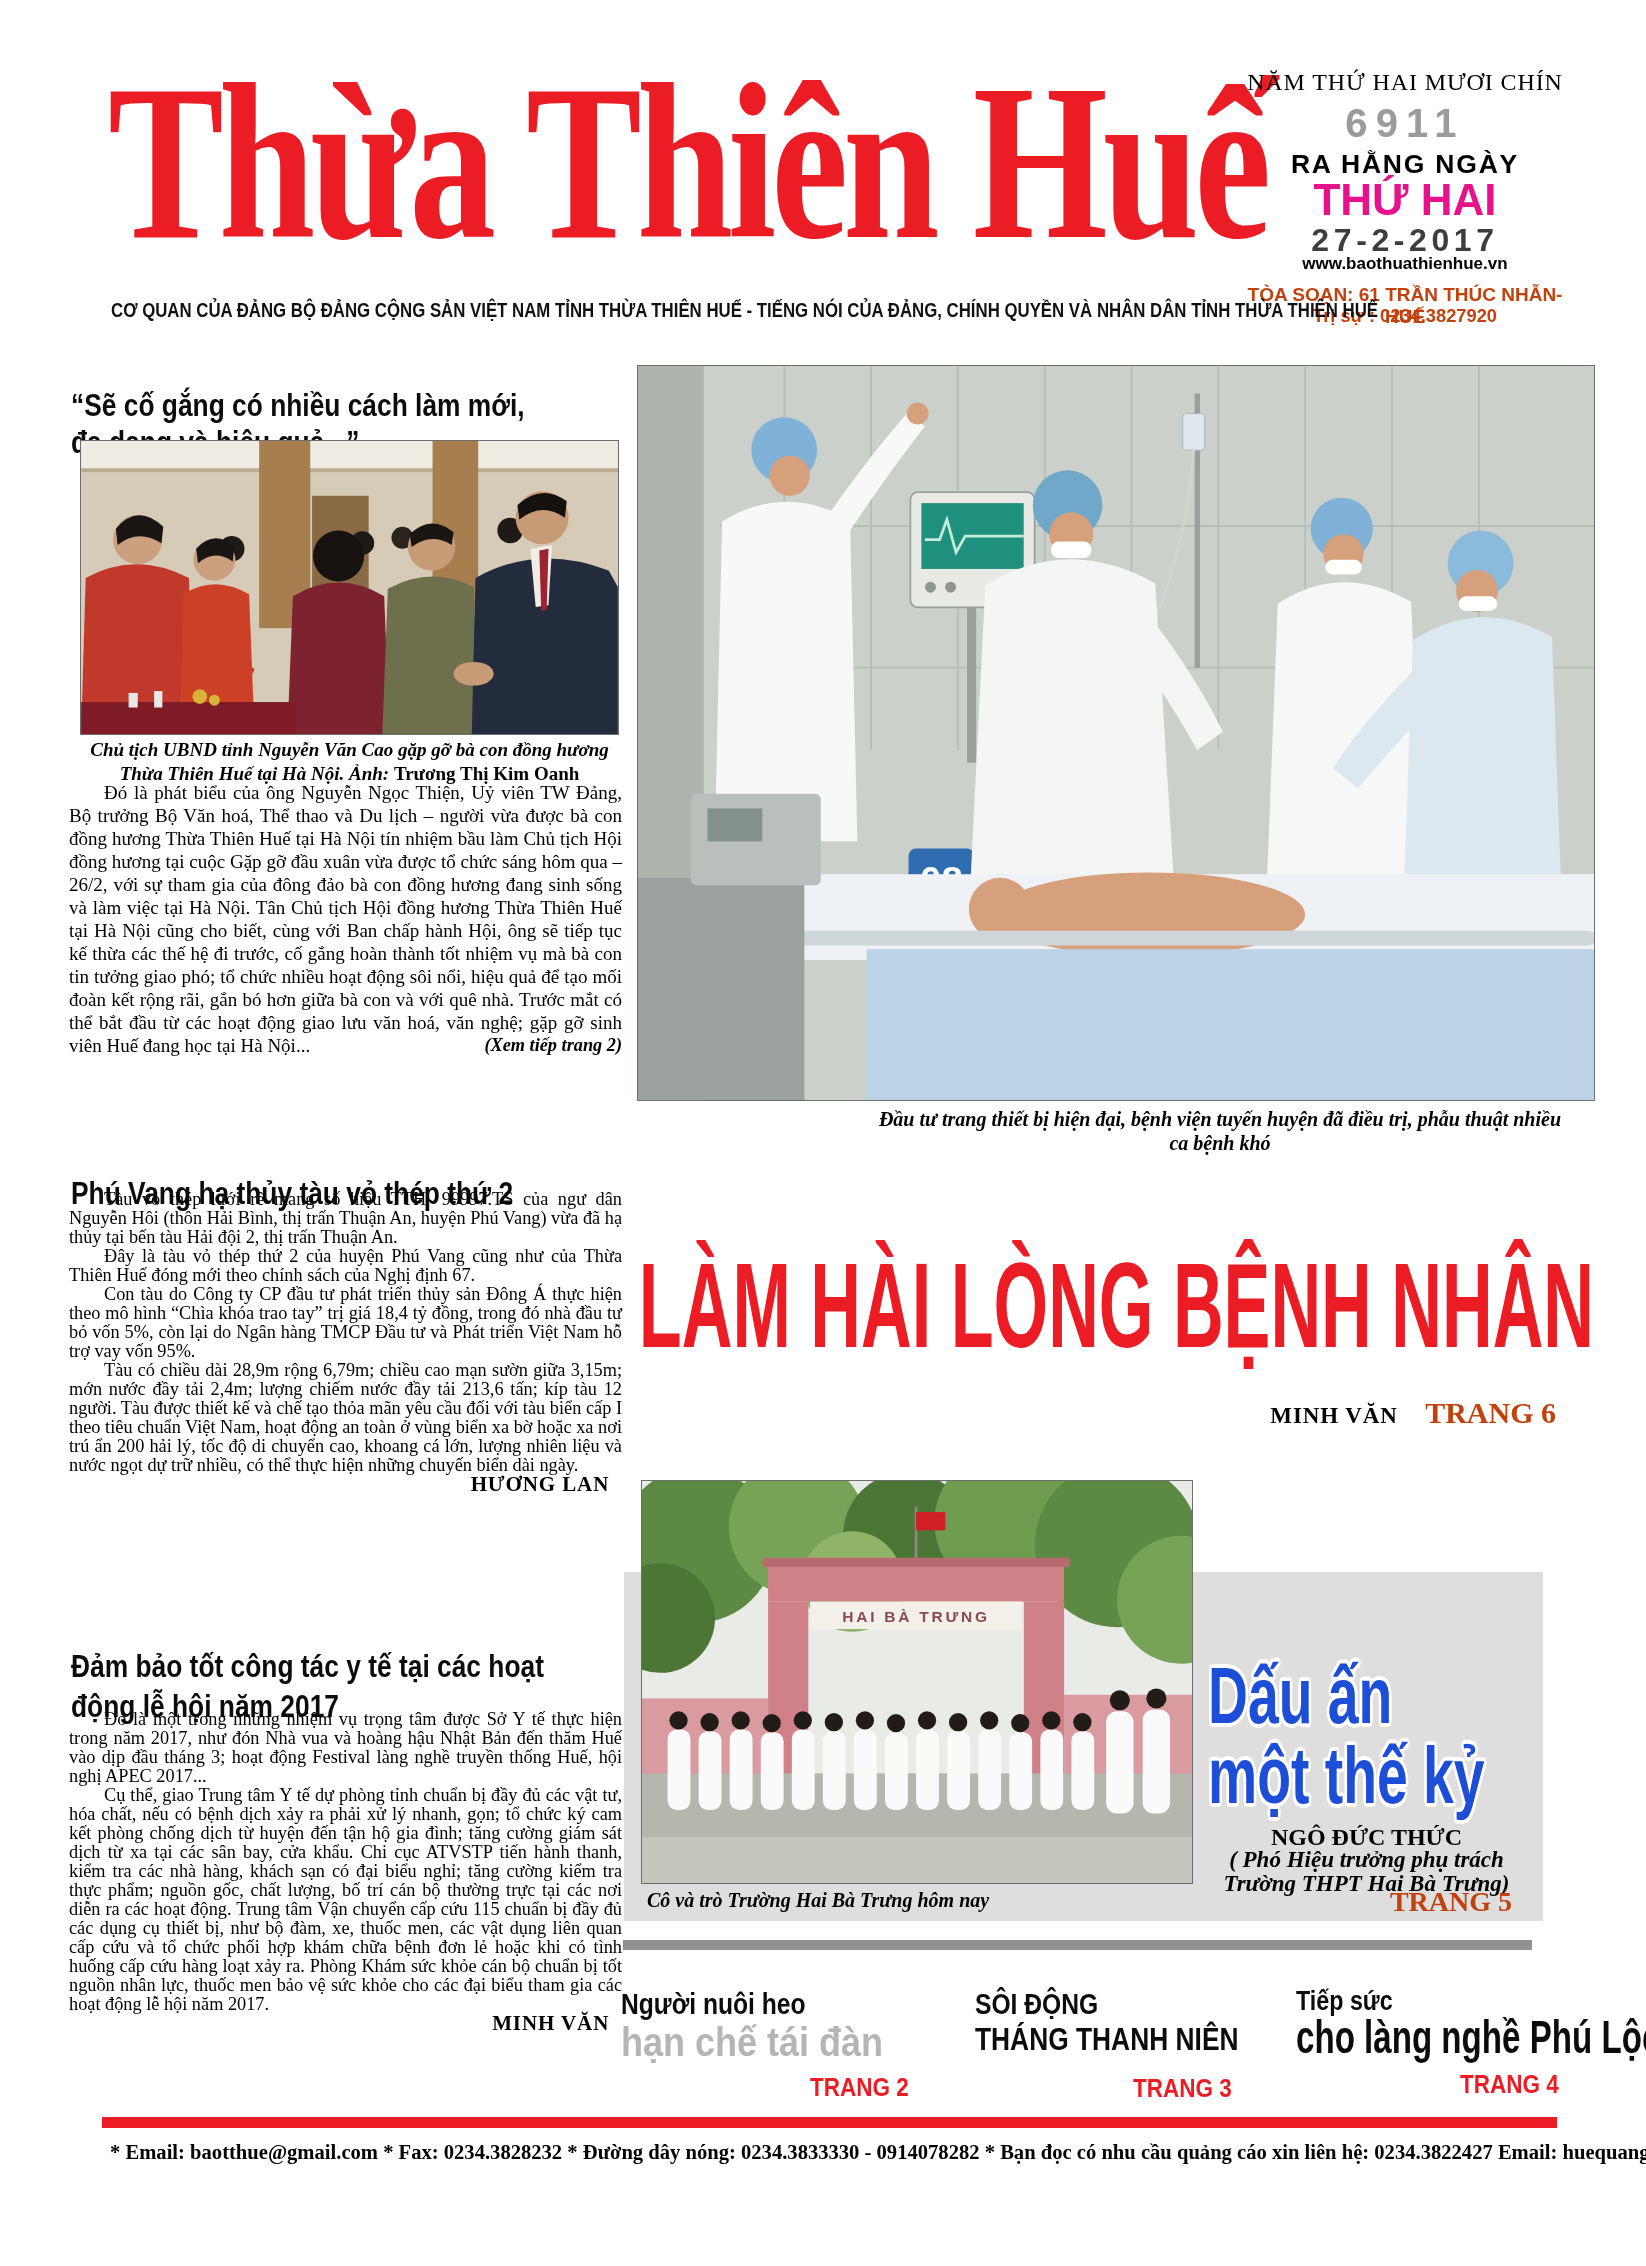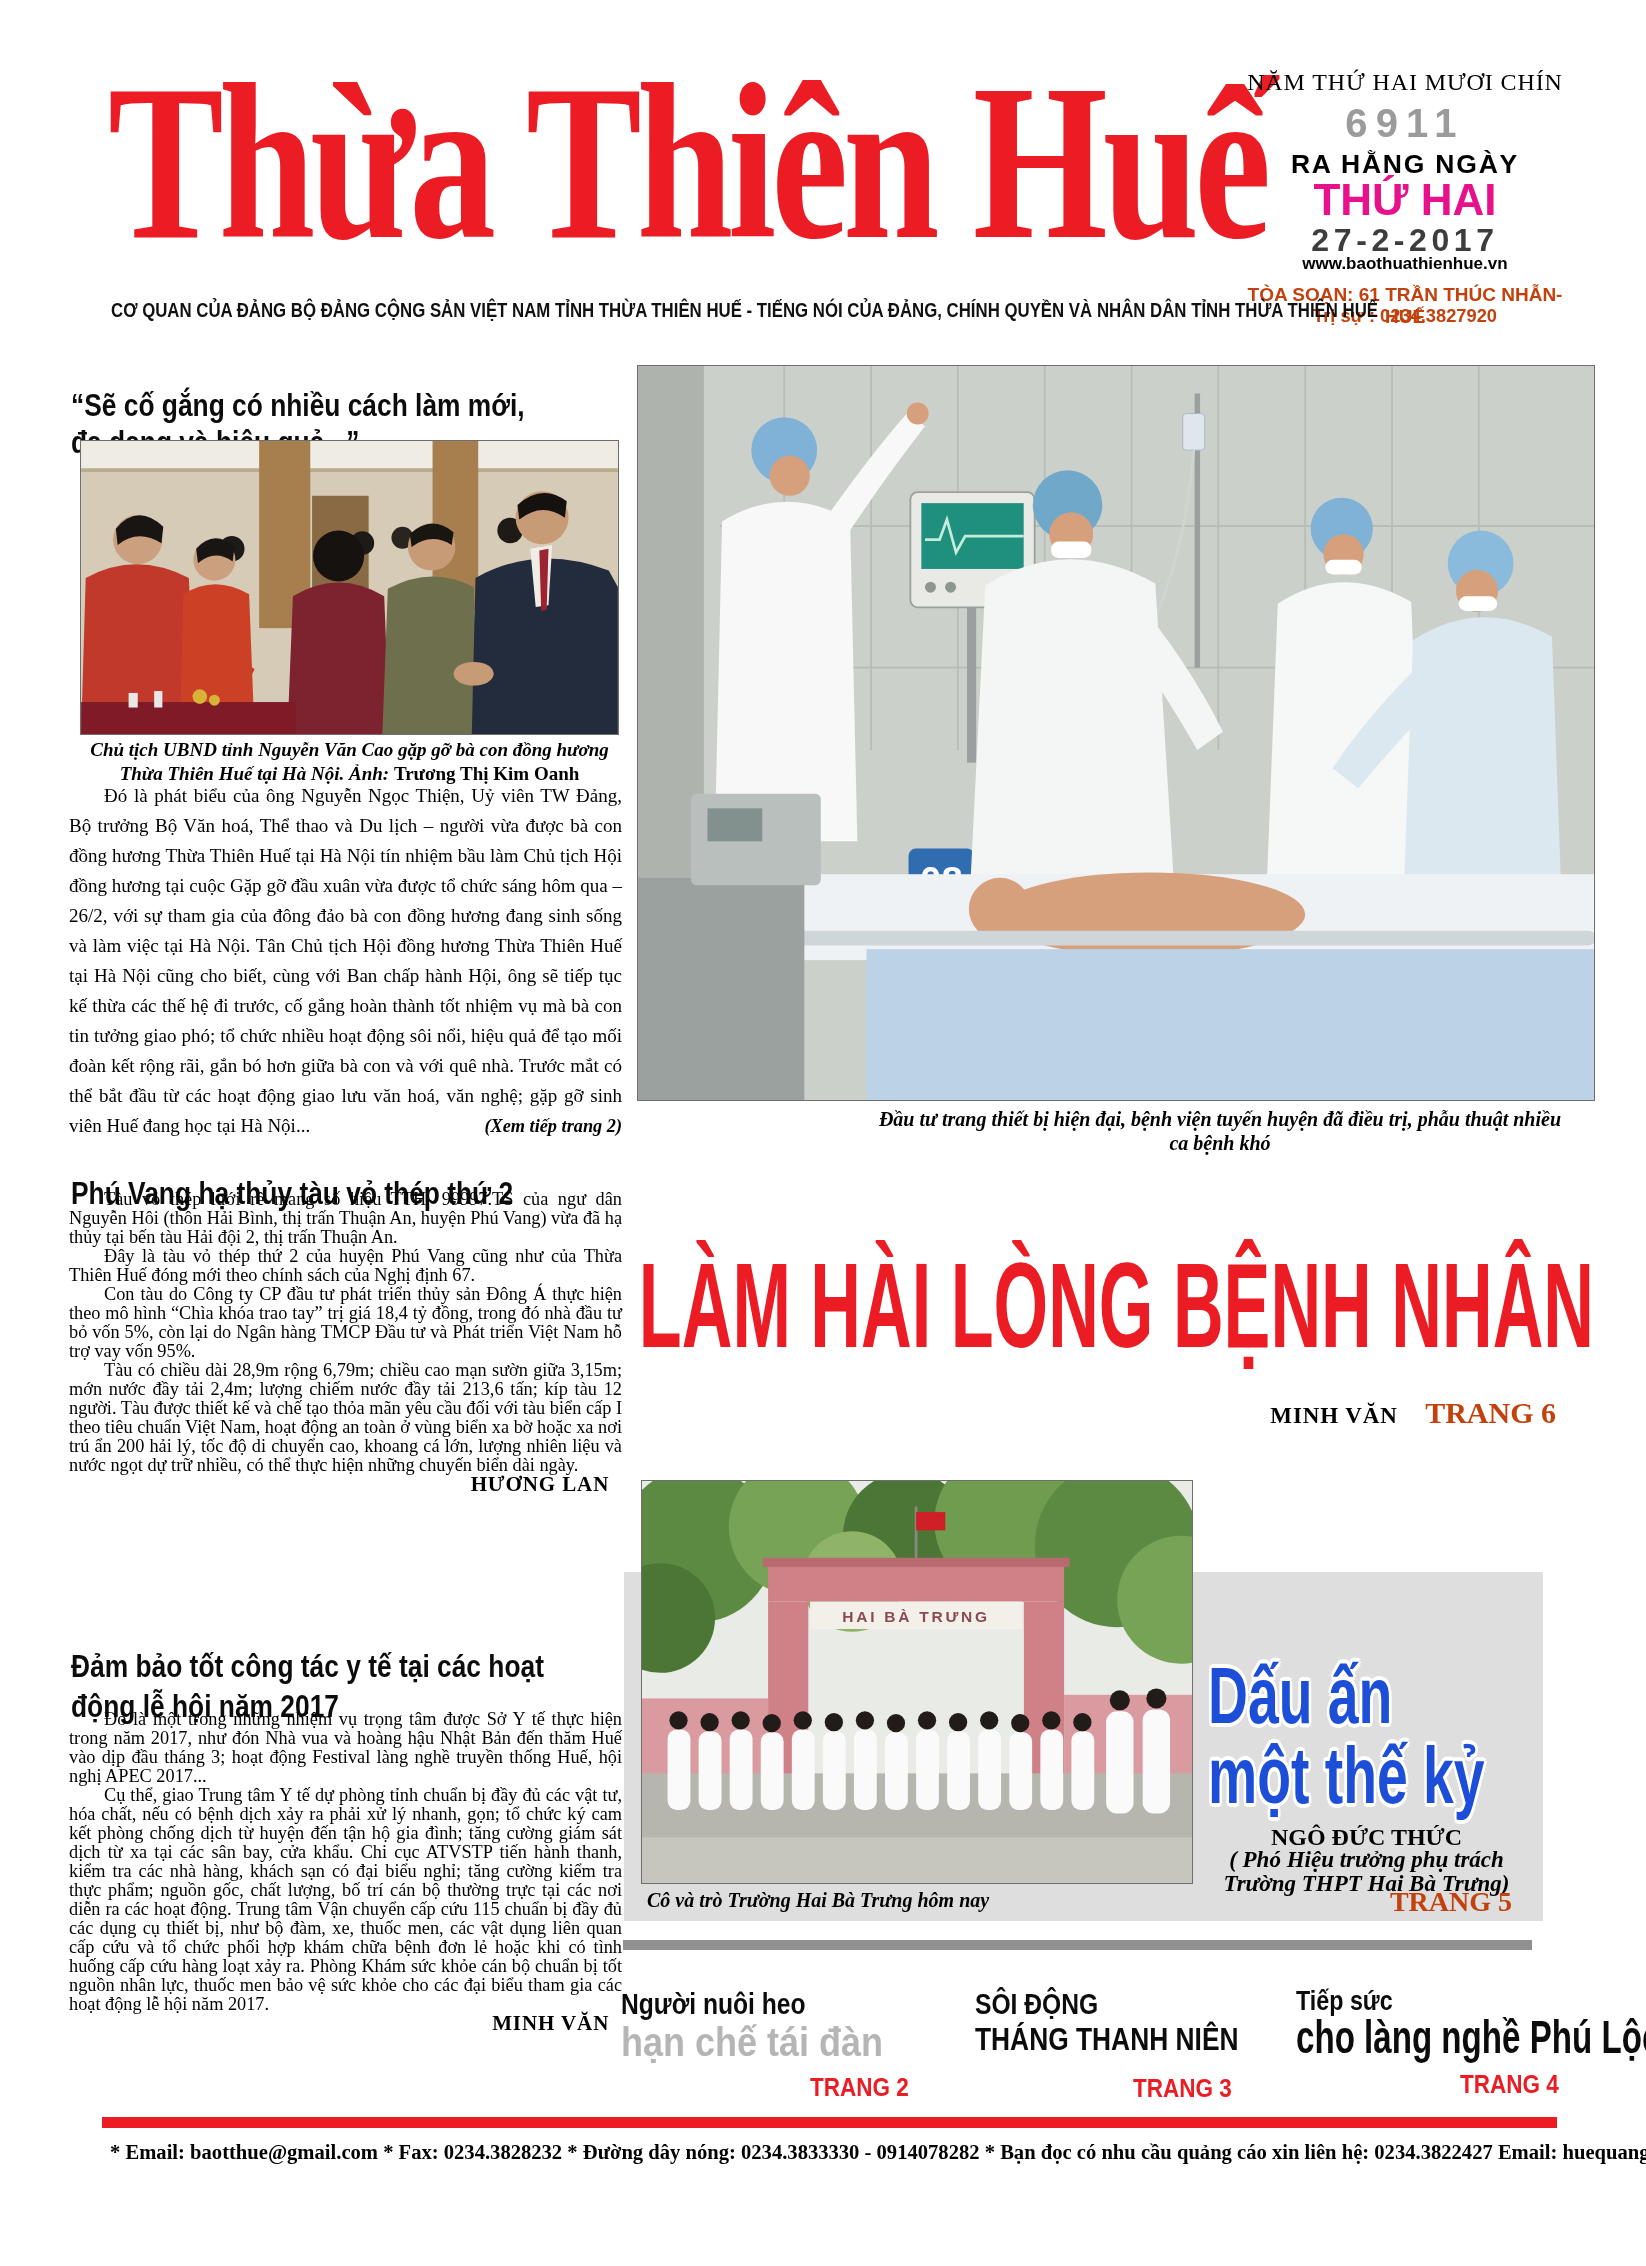--- a/index.html
+++ b/index.html
@@ -20,21 +20,21 @@
   .masthead{left:108px;top:46px;font-weight:bold;font-size:217px;line-height:228px;
             color:#ec1c24;letter-spacing:-6.4px;}
   .masthead .inner{display:inline-block;transform:scale(0.80,1.03);transform-origin:0 20%;white-space:nowrap;}
   .subtitle{left:111px;top:298px;font-weight:bold;font-size:21px;color:#111;}
   .subtitle .inner{transform:scaleX(0.80);}
   
   .hr-item{left:1235px;width:340px;text-align:center;}
   
   .hl{font-weight:bold;color:#0c0c0c;font-size:31px;line-height:37px;margin-top:22px;}
   .hl .inner{transform:scaleX(0.85);}
-  .body-text{width:553px;font-size:19px;line-height:30px;}
+  .body-text{width:553px;font-size:19px;line-height:23px;}
   .body-text p{margin:0;text-indent:35px;}
   .byline{font-weight:bold;font-size:21px;letter-spacing:0.9px;padding-right:12.8px;}
   .cont{float:right;font-weight:bold;font-style:italic;font-size:18.3px;}
   .caption{font-weight:bold;font-style:italic;font-size:19px;line-height:24px;}
   
   .flexcenter{display:flex;justify-content:center;}
   .kicker{font-family:"Liberation Sans",sans-serif;font-weight:900;font-size:75px;color:#8d8d8d;
           letter-spacing:3.7px;word-spacing:46px;white-space:nowrap;transform:scaleX(0.88);}
   .bigred{font-family:"Liberation Sans",sans-serif;font-weight:900;font-size:121px;color:#ec1c24;
           white-space:nowrap;transform:scaleX(0.58);}

